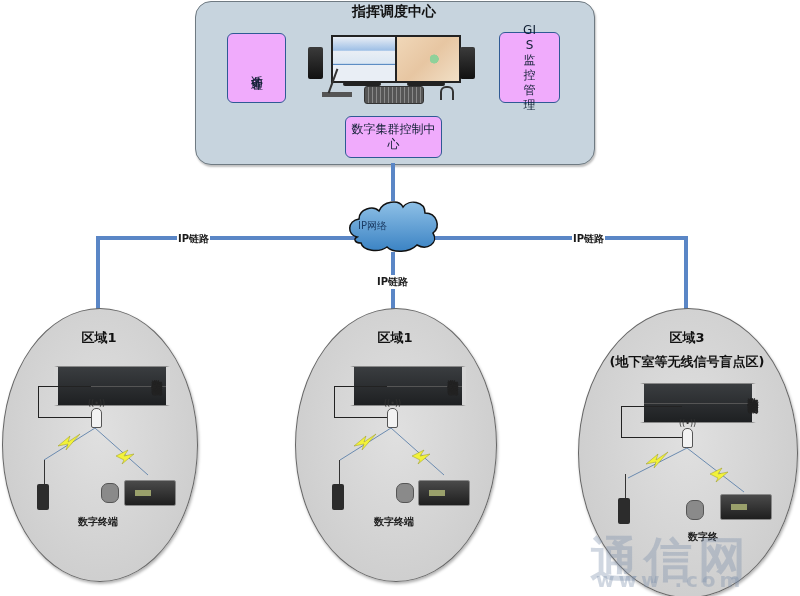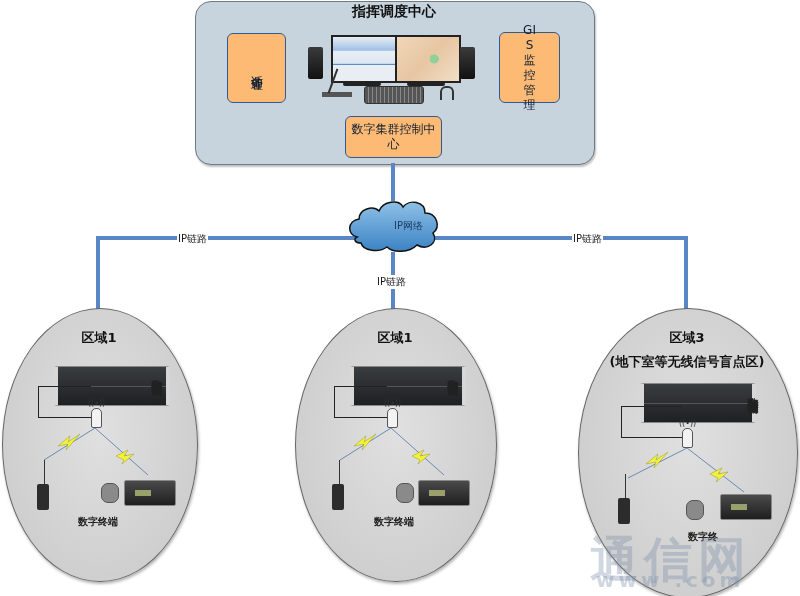--- a/index.html
+++ b/index.html
@@ -13,37 +13,37 @@
     #center-box {
       left: 195px; top: 1px; width: 398px; height: 162px;
       background: #c7d4de; border: 1px solid #6f7a82; border-radius: 16px;
       box-shadow: 1px 2px 2px rgba(0,0,0,0.25);
     }
     #center-title {
       left: 195px; top: 3px; width: 398px; text-align: center;
       font-weight: bold; font-size: 14px; color: #111;
     }
     .blue-box {
-      background: #fdba74; border: 1px solid #2f5a94; border-radius: 6px;
+      background: #f0abfc; border: 1px solid #2f5a94; border-radius: 6px;
       color: #0f1e33; display: flex; align-items: center; justify-content: center;
       text-align: center; font-size: 12px; line-height: 15px;
     }
     #left-box { left: 227px; top: 33px; width: 57px; height: 68px; writing-mode: vertical-rl; letter-spacing: 1px; }
     #right-box { left: 499px; top: 32px; width: 59px; height: 69px; }
     #right-box span { display:block; width: 14px; word-break: break-all; white-space: normal; }
     #bottom-box { left: 345px; top: 116px; width: 95px; height: 40px; font-size: 12px; }
 
     
     .line { background: #5a86c6; }
     #line-top { left: 391px; top: 163px; width: 4px; height: 38px; }
     #line-horiz { left: 96px; top: 236px; width: 591px; height: 4px; }
     #line-left { left: 96px; top: 236px; width: 4px; height: 80px; }
     #line-right { left: 684px; top: 236px; width: 4px; height: 80px; }
     #line-mid { left: 391px; top: 252px; width: 4px; height: 62px; }
-    .link-label { font-size: 10px; font-weight: normal; color: #1a1a1a; background: #fff; padding: 0 1px; }
+    .link-label { font-size: 10px; font-weight: bold; color: #1a1a1a; background: #fff; padding: 0 1px; }
 
     
     .zone {
       background: radial-gradient(ellipse at 50% 45%, #e0e0e0 0%, #cfcfcf 70%, #bdbdbd 100%);
       border: 1px solid #666; border-radius: 50%;
       box-shadow: 1px 2px 3px rgba(0,0,0,0.3);
     }
     #zone1 { left: 2px; top: 308px; width: 194px; height: 272px; }
     #zone2 { left: 295px; top: 308px; width: 200px; height: 272px; }
     #zone3 { left: 578px; top: 308px; width: 218px; height: 288px; }
@@ -119,21 +119,21 @@
 
 <svg class="abs" style="left:345px;top:195px;" width="100" height="60">
   <defs>
     <linearGradient id="cg" x1="0" y1="0" x2="0" y2="1">
       <stop offset="0" stop-color="#8ec0e6"></stop>
       <stop offset="1" stop-color="#3b83c4"></stop>
     </linearGradient>
   </defs>
   <path d="M12,42 C2,40 2,26 14,24 C14,14 28,10 34,16 C38,6 54,4 58,12 C64,4 80,6 80,18 C92,18 96,32 88,38 C94,48 82,56 72,50 C64,58 48,58 42,52 C34,58 18,56 16,48 C10,48 8,44 12,42 Z" fill="url(#cg)" stroke="#111" stroke-width="1.5"></path>
 </svg>
-<div class="abs" style="left:394px;top:219px;font-size:10px;color:#1c3d66;">IP网络</div>
+<div class="abs" style="left:358px;top:219px;font-size:10px;color:#1c3d66;">IP网络</div>
 
 <div class="abs link-label" style="left:177px;top:232px;">IP链路</div>
 <div class="abs link-label" style="left:572px;top:232px;">IP链路</div>
 <div class="abs link-label" style="left:376px;top:275px;">IP链路</div>
 
 <div id="zone1" class="abs zone"></div>
 <div class="abs zone-title" style="left:2px;top:330px;width:194px;">区域1</div>
 <div class="abs rack" style="left:54px;top:366px;"></div>
 <div class="abs vert-label" style="left:148px;top:370px;">数字信道控制器</div>
 <div class="abs feed" style="left:38px;top:386px;width:52px;height:30px;"></div>

